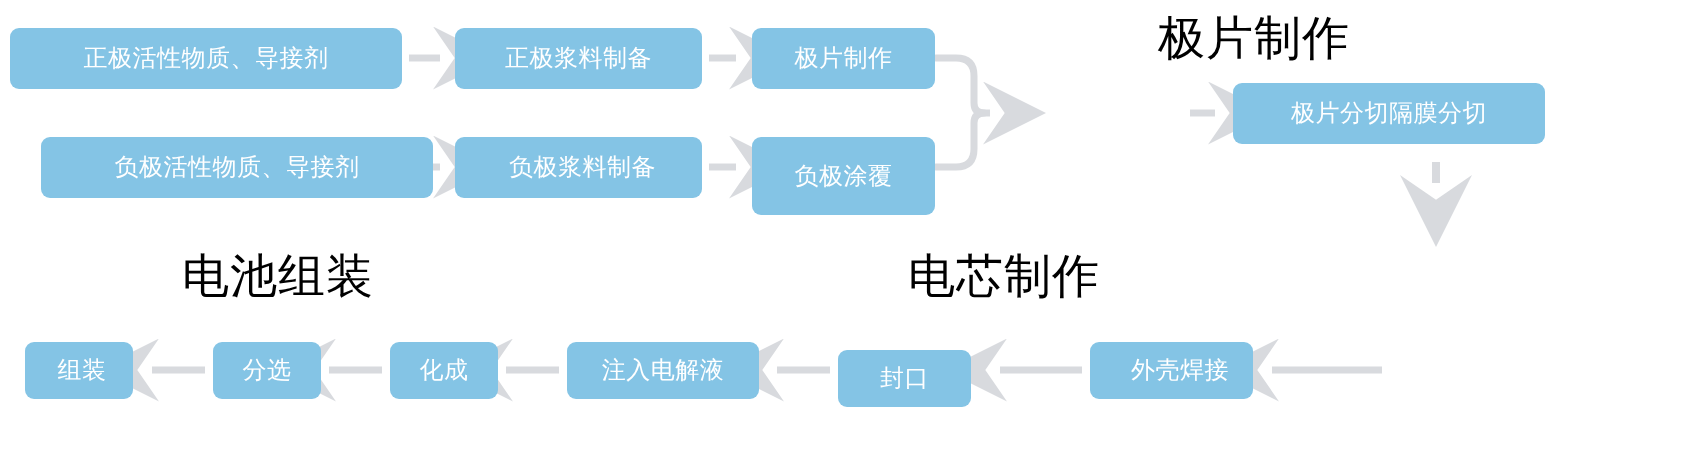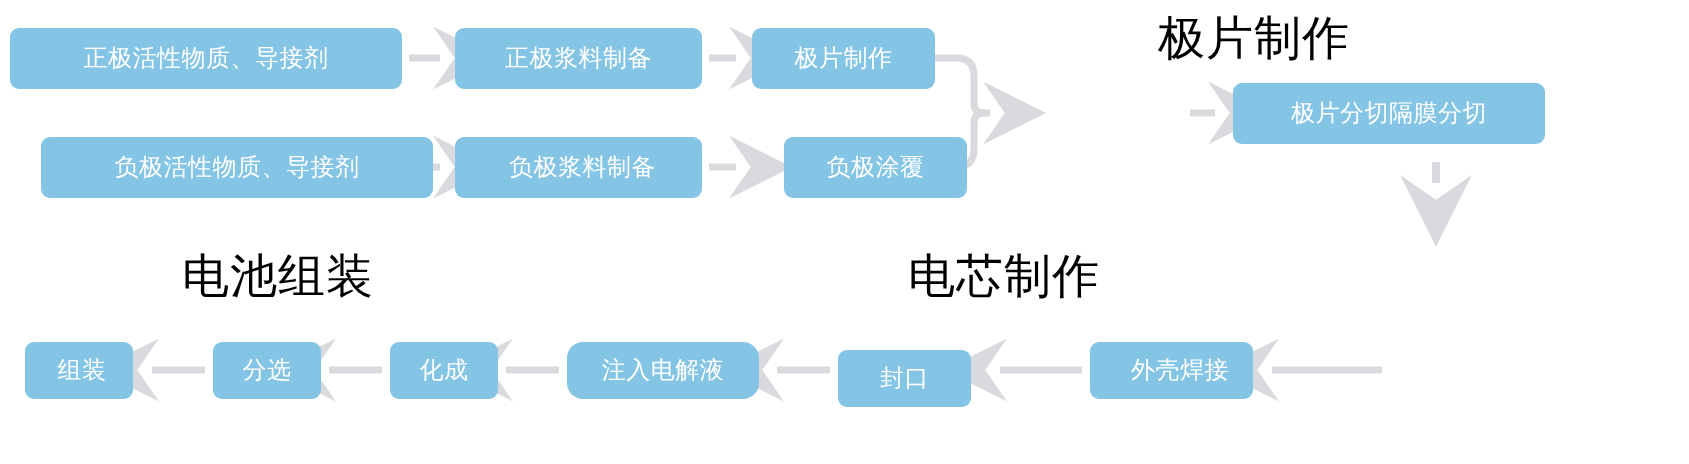--- a/index.html
+++ b/index.html
@@ -158,31 +158,31 @@
   <div class="node" style="left:10px; top:28px; width:392px; height:61px;">正极活性物质、导接剂</div>
 
   <div class="node" style="left:455px; top:28px; width:247px; height:61px;">正极浆料制备</div>
 
   <div class="node" style="left:752px; top:28px; width:183px; height:61px;">极片制作</div>
 
   <div class="node" style="left:10px; top:137px; width:392px; height:61px;margin-left:31px;">负极活性物质、导接剂</div>
 
   <div class="node" style="left:455px; top:137px; width:247px; height:61px;padding-left:8px;">负极浆料制备</div>
 
-  <div class="node" style="left:752px; top:137px; width:183px; height:61px;margin-left:32px;">负极涂覆</div>
+  <div class="node" style="left:752px; top:137px; width:183px; height:78px;">负极涂覆</div>
 
 
   <div class="node" style="left:1233px; top:83px; width:312px; height:61px;text-align:right;">极片分切隔膜分切</div>
 
 
   <div class="node" style="left:1090px; top:342px; width:163px; height:57px;padding-left:17px;">外壳焊接</div>
 
   <div class="node" style="left:838px; top:350px; width:133px; height:57px;">封口</div>
 
-  <div class="node" style="left:567px; top:342px; width:192px; height:57px;border-radius:16px;">注入电解液</div>
+  <div class="node" style="left:567px; top:342px; width:192px; height:57px;">注入电解液</div>
 
   <div class="node" style="left:390px; top:342px; width:108px; height:57px;">化成</div>
 
   <div class="node" style="left:213px; top:342px; width:108px; height:57px;">分选</div>
 
   <div class="node" style="left:25px; top:342px; width:108px; height:57px;padding-left:6px;">组装</div>
 
 </div>
 
 </body></html>

